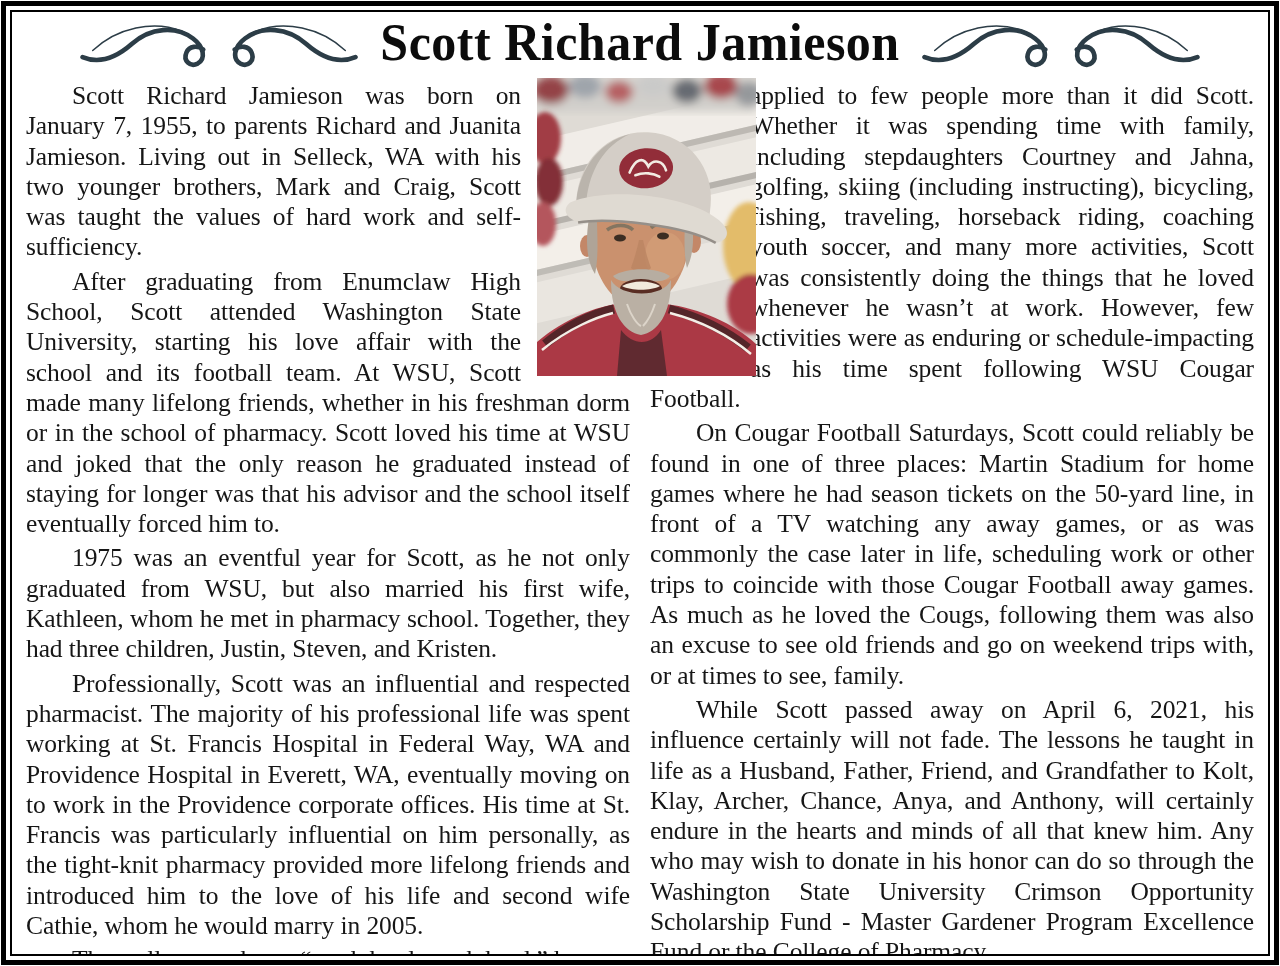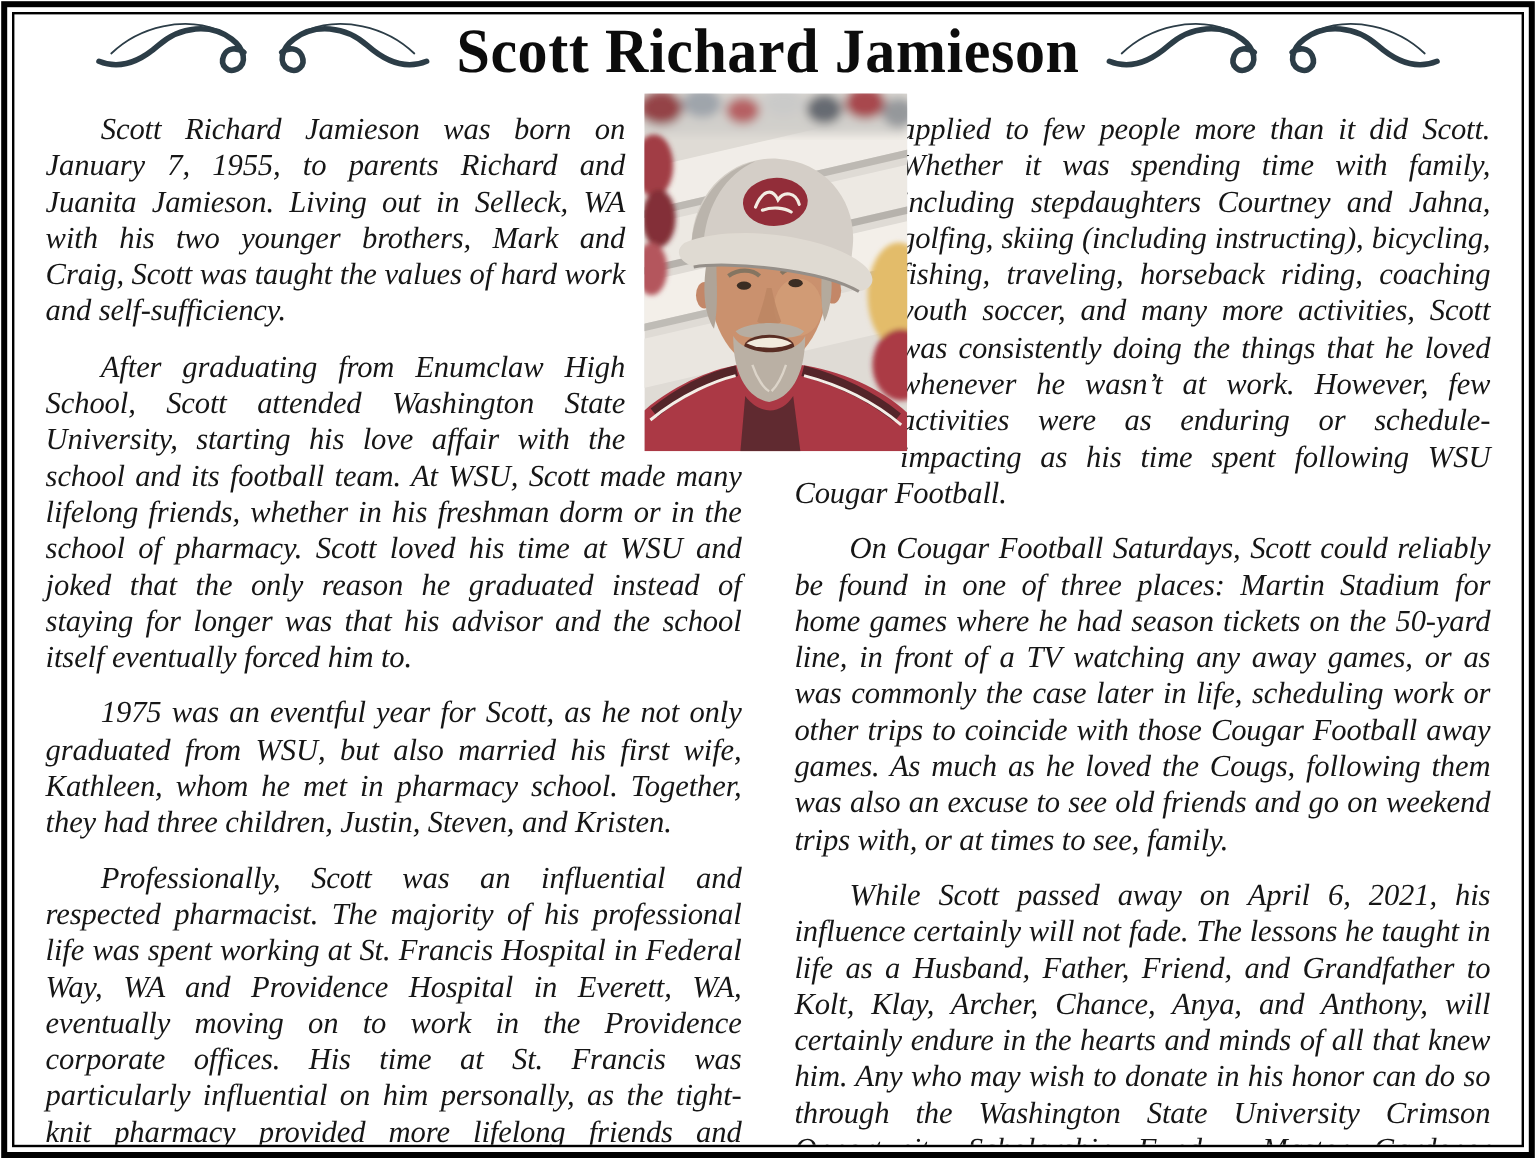--- a/index.html
+++ b/index.html
@@ -16,41 +16,41 @@
     border: 5px solid #000;
     pointer-events: none;
   }
   .frame-inner {
     position: absolute; left: 10px; top: 10px; right: 10px; bottom: 10px;
     border: 2px solid #000;
     pointer-events: none;
   }
   .header {
     position: absolute; top: 13px; left: 22px; right: 22px; height: 58px;
-    display: flex; align-items: flex-start; justify-content: center; gap: 10px;
+    display: flex; align-items: flex-end; justify-content: center; gap: 10px;
   }
   .title {
     margin: 0;
     font-size: 50px; font-weight: 700;
     letter-spacing: 0.5px;
     white-space: nowrap;
     transform: scaleY(1.05);
     color: #0c0c0c;
   }
   .flourish { width: 302px; height: 52px; flex: 0 0 auto; }
   .columns {
     position: absolute; top: 77px; left: 22px; right: 22px; bottom: 12px;
     display: flex; gap: 12px;
     overflow: hidden;
     font-size: 25.5px; line-height: 30.3px;
     text-align: justify;
     letter-spacing: -0.1px;
   }
   .col { flex: 1 1 0; min-width: 0; }
-  .col p { margin: 16px; text-indent: 46px; font-style: italic; }
+  .col p { margin: 4px; text-indent: 46px; }
   .col p.no-indent { text-indent: 0; }
   .spacer-right { float: right; width: 113px; height: 300px; }
   .spacer-left  { float: left;  width: 104px; height: 300px; }
   .photo {
     position: absolute; left: 537px; top: 78px; width: 219px; height: 298px;
   }
   .photo svg { display: block; width: 100%; height: 100%; }
 </style>
 </head>
 <body>

